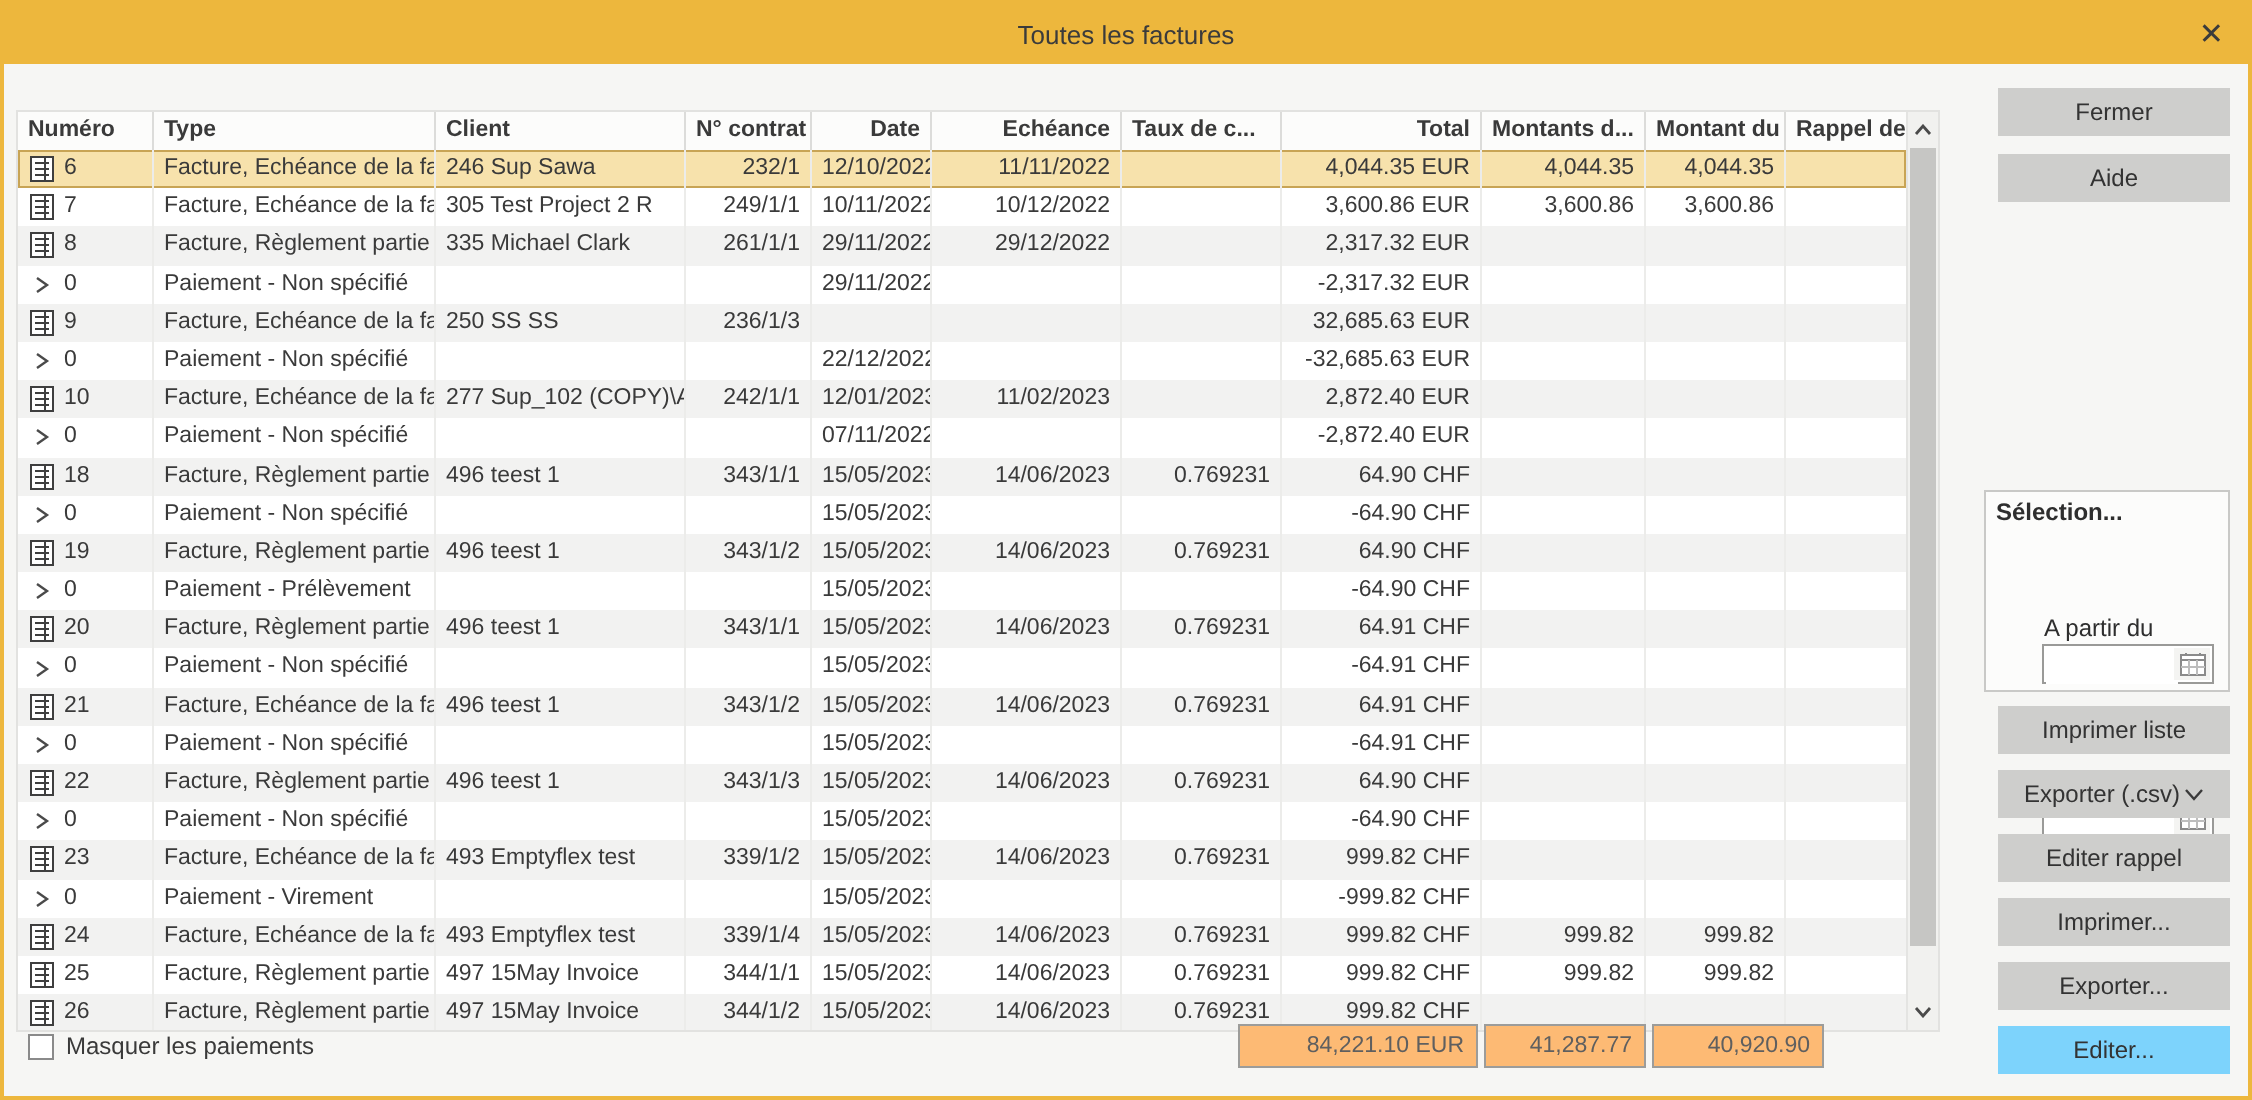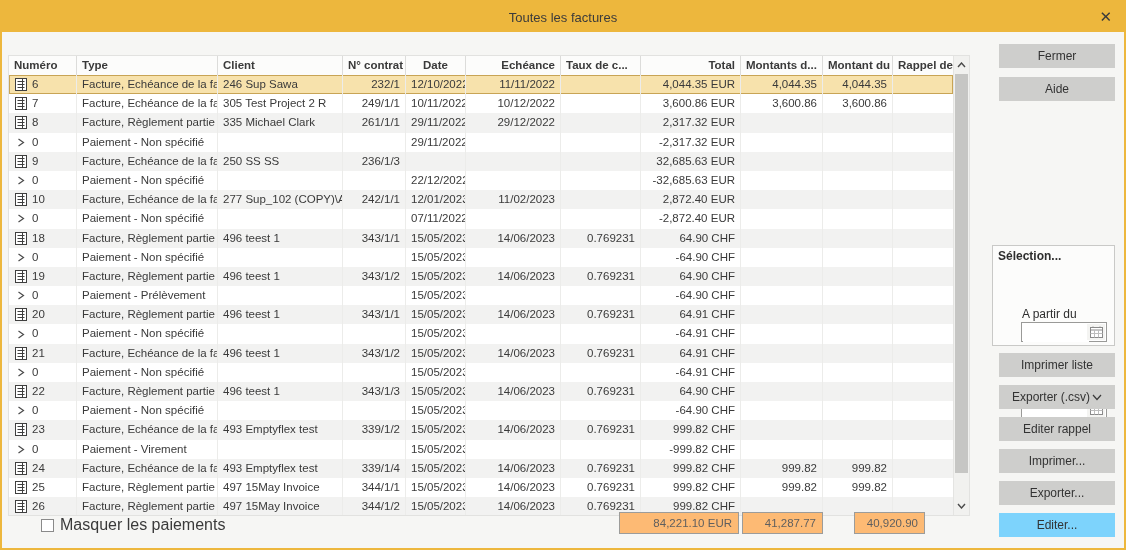--- a/index.html
+++ b/index.html
@@ -15,36 +15,36 @@
   .trow.alt{background:#F2F2F1;}
   .trow.sel{background:#F7E2AC;box-shadow:inset 0 0 0 1px #C8A455;}
   .tcell,.hcell{box-sizing:border-box;padding:0 5px;font-size:11.5px;color:#3A3A3A;line-height:19.2px;white-space:nowrap;overflow:hidden;border-right:1px solid #ECECEA;}
   .hcell{line-height:18px;border-right:1px solid #DCDCDA;}
   .hcell:last-child,.tcell:last-child{border-right:none;}
   .a-left{text-align:left;}
   .a-right{text-align:right;}
   .c0{flex:0 0 68px;display:flex;align-items:center;gap:5px;}
   .hc0{flex:0 0 68px;}
   .c1,.hc1{flex:0 0 141px;} .c2,.hc2{flex:0 0 125px;} .c3,.hc3{flex:0 0 63px;}
-  .c4,.hc4{flex:0 0 60px;text-align:center;} .c5,.hc5{flex:0 0 95px;} .c6,.hc6{flex:0 0 80px;}
+  .c4,.hc4{flex:0 0 60px;} .c5,.hc5{flex:0 0 95px;} .c6,.hc6{flex:0 0 80px;}
   .c7,.hc7{flex:0 0 100px;} .c8,.hc8{flex:0 0 82px;} .c9,.hc9{flex:0 0 70px;}
   .c10,.hc10{flex:1 1 auto;}
   .rowicon{display:inline-flex;width:13px;height:13px;align-items:center;justify-content:center;flex:0 0 13px;}
 
   
   .vscroll{position:absolute;right:0;top:0;bottom:0;width:16px;background:#F1F1EF;border-left:1px solid #E4E4E2;box-sizing:border-box;}
   .sarrow{position:absolute;left:0;width:15px;height:16px;display:flex;align-items:center;justify-content:center;}
   .sarrow.up{top:1px;} .sarrow.down{bottom:1px;}
   .sthumb{position:absolute;left:1px;top:18px;width:13px;height:calc(100% - 60px);background:#C6C6C4;}
 
   
-  .cbrow{position:absolute;left:12px;top:514px;display:flex;align-items:center;gap:6px;font-size:16px;color:#3A3A3A;margin-left:27px;}
+  .cbrow{position:absolute;left:12px;top:514px;display:flex;align-items:center;gap:6px;font-size:12px;color:#3A3A3A;}
   .cb{width:13px;height:13px;background:#fff;border:1px solid #8A8A8A;box-sizing:border-box;}
   .totbox{position:absolute;top:510px;height:22px;background:#fdba74;border:1px solid #9C9C9A;box-sizing:border-box;font-size:11.5px;color:#5F5F5F;text-align:right;line-height:20px;padding:0 6px;}
-  .tot1{left:617px;width:120px;} .tot2{left:740px;width:81px;} .tot3{left:824px;width:71px;margin-left:28px;}
+  .tot1{left:617px;width:120px;} .tot2{left:740px;width:81px;} .tot3{left:824px;width:86px;}
 
   
   .btn{position:absolute;left:997px;width:116px;height:24px;background:#CECECC;border:none;color:#333;font-size:12px;font-family:"Liberation Sans",sans-serif;display:flex;align-items:center;justify-content:center;gap:2px;cursor:default;}
   .btn.gold{background:#7dd3fc;}
   .b-fermer{top:42px;} .b-aide{top:75px;}
   .b-print-list{top:351px;} .b-export-csv{top:383px;} .b-edit-rappel{top:415px;}
   .b-print{top:447px;} .b-export{top:479px;} .b-edit{top:511px;}
   .selbox{position:absolute;left:990px;top:243px;width:123px;height:101px;background:#FCFCFB;border:1px solid #C9C9C7;box-sizing:border-box;font-size:12px;color:#2E2E2E;}
   .selbox .seltitle{font-weight:bold;padding:3px 0 2px 5px;}
   .selbox .fldlabel{padding:0 0 1px 29px;margin-top:42px;}

